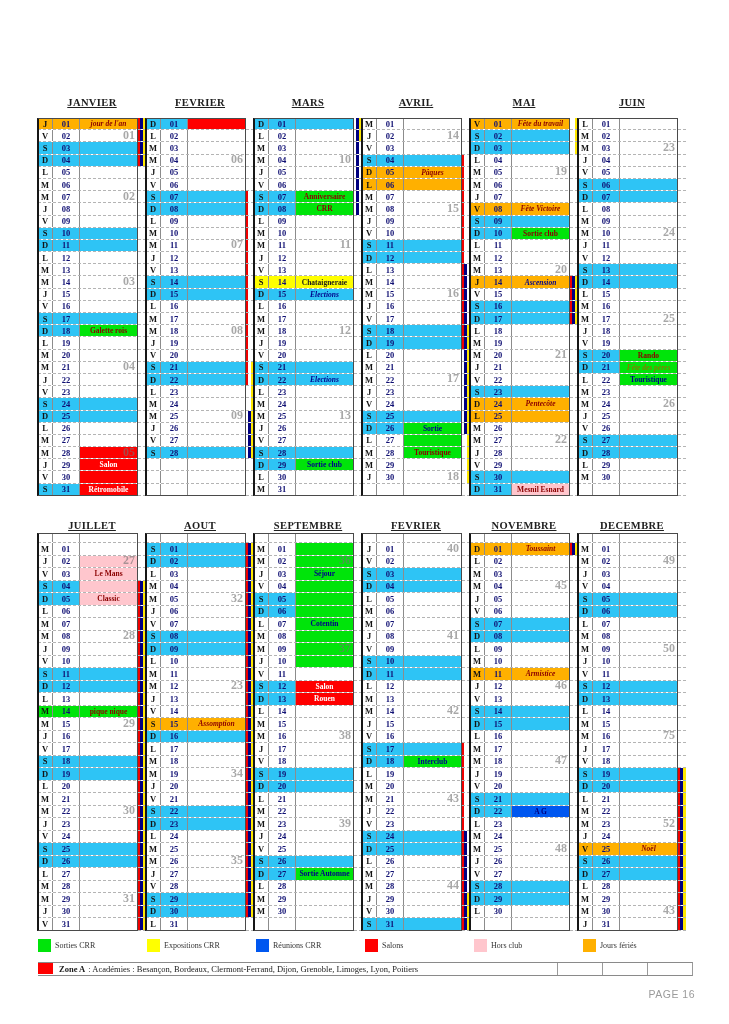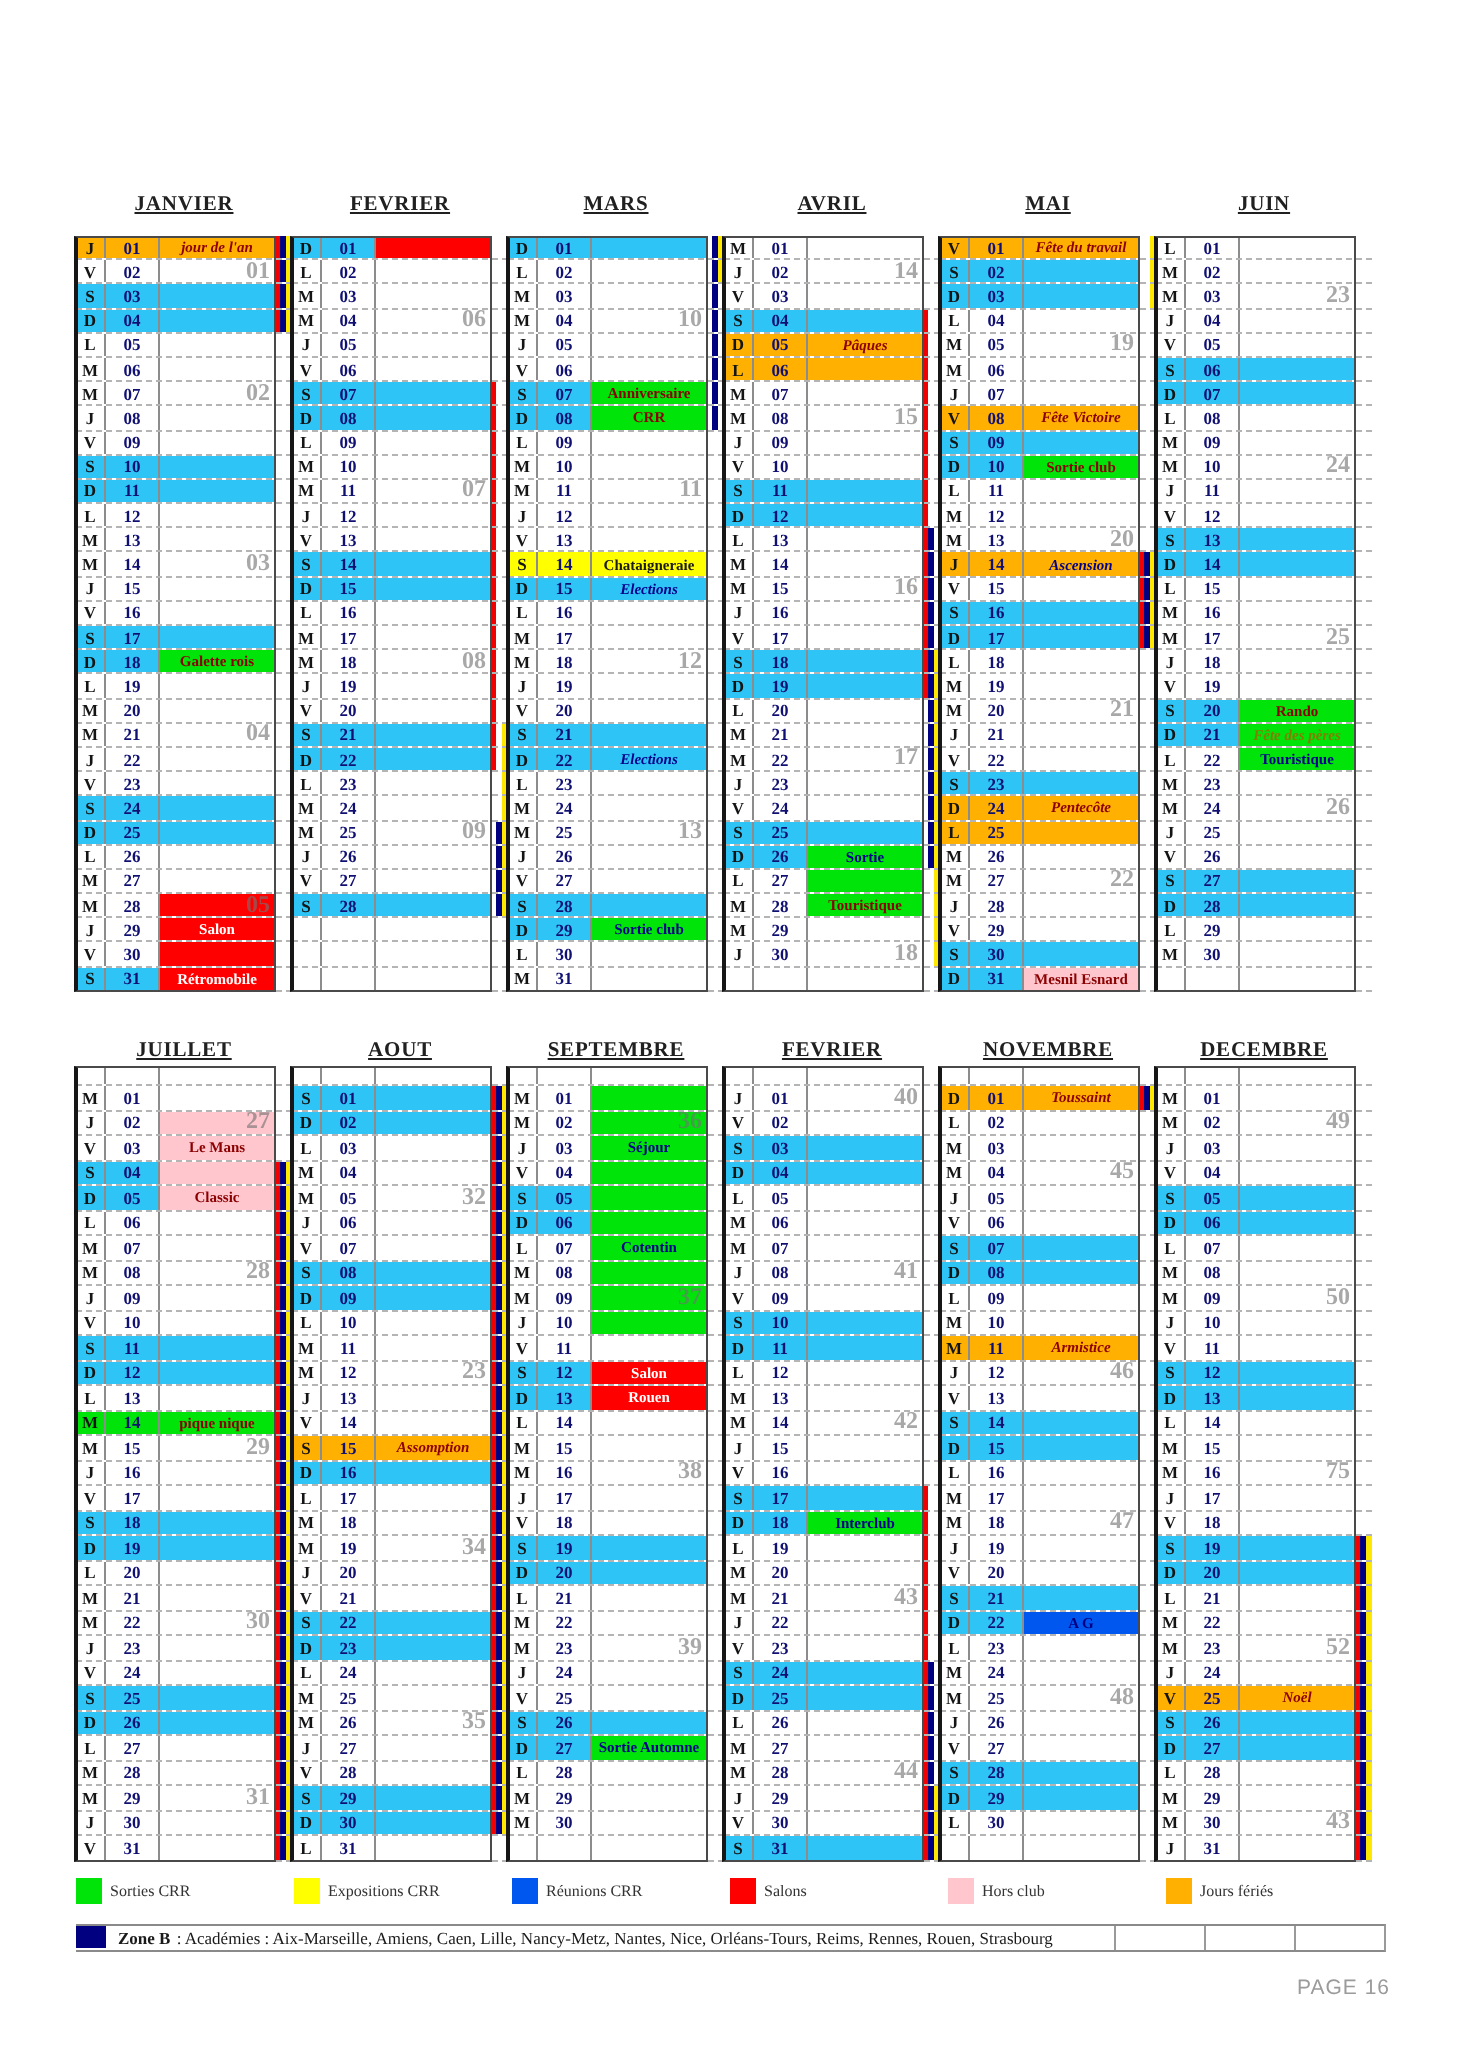--- a/index.html
+++ b/index.html
@@ -4091,22 +4091,22 @@
         <span class="legend-swatch" style="background: rgb(255, 198, 205);"></span>
         <span class="legend-label">Hors club</span>
       </div>
       <div class="legend-item">
         <span class="legend-swatch" style="background: rgb(255, 176, 0);"></span>
         <span class="legend-label">Jours fériés</span>
       </div>
     </div>
   <div class="zones">
       <div class="zone-row">
-        <span class="zone-swatch" style="background: rgb(0, 0, 128);"></span>
-        <span class="zone-text"><b>Zone B</b><span> : Académies : Aix-Marseille, Amiens, Caen, Lille, Nancy-Metz, Nantes, Nice, Orléans-Tours, Reims, Rennes, Rouen, Strasbourg</span></span>
+        <span class="zone-swatch" style="background: rgb(255, 0, 0);"></span>
+        <span class="zone-text"><b>Zone A</b><span> : Académies : Besançon, Bordeaux, Clermont-Ferrand, Dijon, Grenoble, Limoges, Lyon, Poitiers</span></span>
         <span class="zspacers">
           <i></i>
           <i></i>
           <i></i>
         </span>
       </div>
     </div>
 
   <div class="page-label">PAGE 16</div>
 </div>

